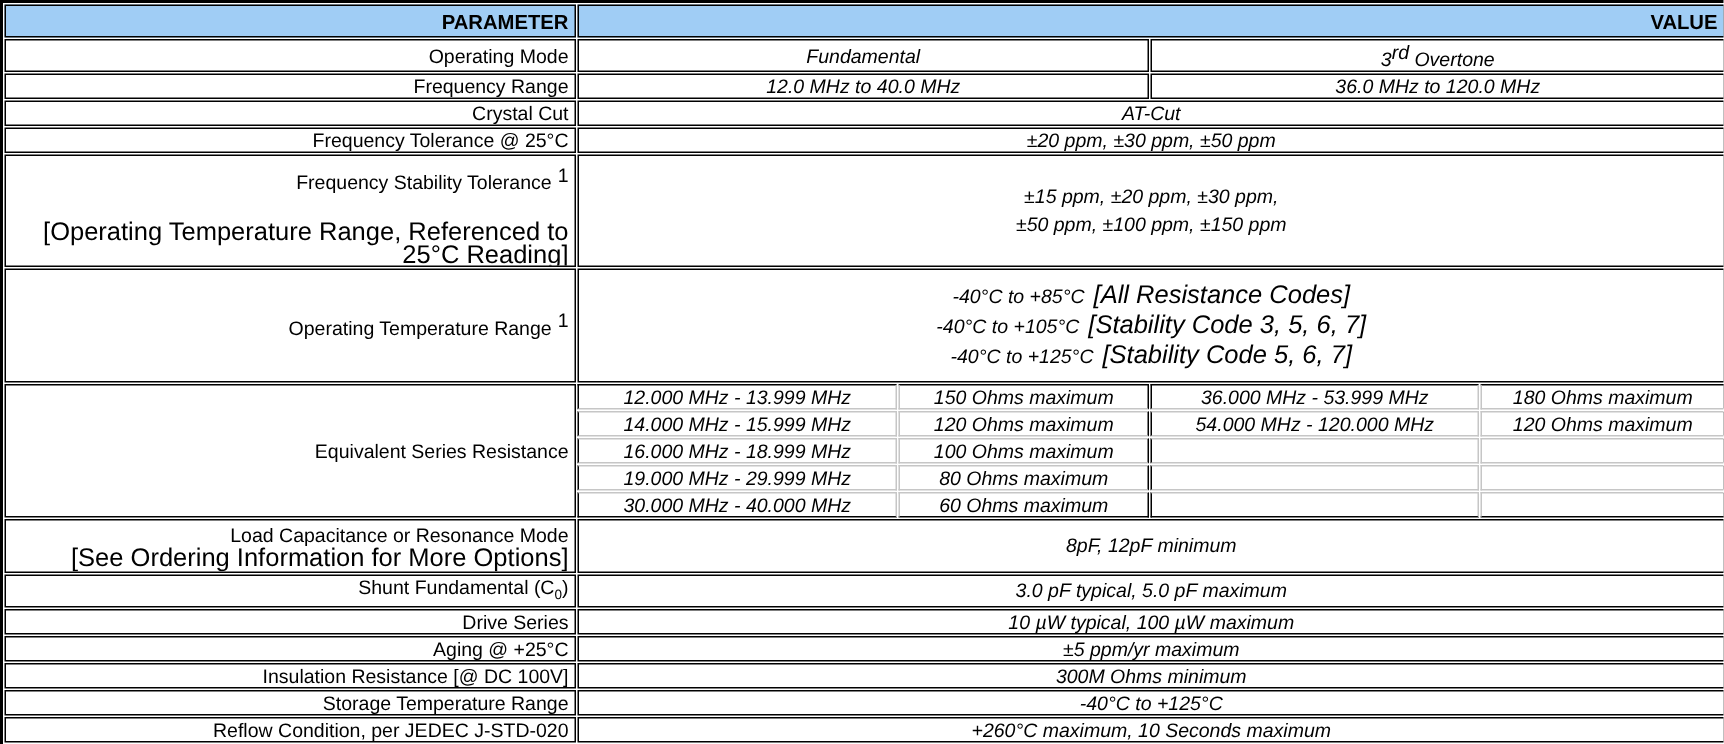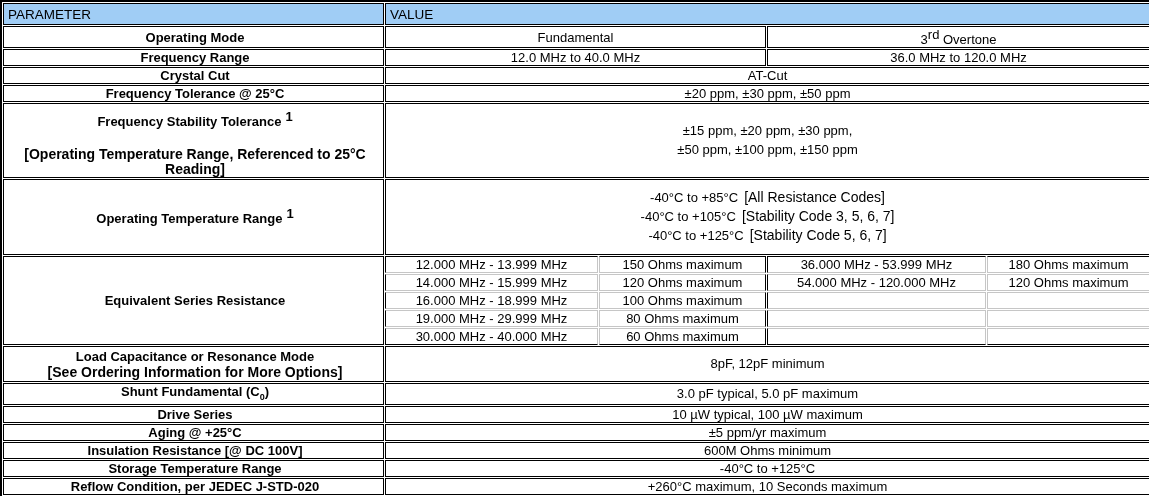--- a/index.html
+++ b/index.html
@@ -2,31 +2,31 @@
 <html style="--hdr-bg: #A0CDF5; --grid-gray: #C6C6C6;"><head>
 <meta charset="utf-8">
 <style>
   html,body{margin:0;padding:0;background:#fff;color:#000;
     font-family:"Liberation Sans","DejaVu Sans",sans-serif;}
   .sheet{width:1149px;height:496px;box-sizing:border-box;overflow:hidden;}
   table.spec{border-collapse:separate;border-spacing:1px;table-layout:fixed;
     width:1149px;background:#fff;border:2px solid #000;}
   td,th{box-sizing:border-box;border:1px solid #000;padding:0 4px;
     font-size:13px;line-height:15px;overflow:hidden;vertical-align:middle;}
-  th{background:var(--hdr-bg);font-weight:normal;text-align:left;height:22px;font-size:13.5px;}
-  td.p{text-align:center;padding-left:7px;font-weight:bold;}
-  td.v{text-align:center;}
+  th{background:var(--hdr-bg);font-weight:bold;text-align:right;height:22px;font-size:13.5px;}
+  td.p{text-align:right;padding-left:7px;}
+  td.v{text-align:center;font-style:italic;}
   .h-std{height:16px;}
   .h-stab{height:58px;margin-top:14px;}
   .h-temp{height:76px;}
   .h-esr{height:16px;}
   .h-load{height:36px;}
   sup{font-size:13px;margin-left:4px;}
   sub{font-size:9px;}
-  .sm{font-size:14px;}
+  .sm{font-size:17px;}
   .stack-top{vertical-align:top;padding-top:5px;}
   .stack-top .note{display:block;margin-top:17px;}
   .stack-top .main{display:block;}
   .lines{line-height:19px;}
   .lines .note{margin-left:6px;}
   .tight .main{display:block;line-height:17px;}
   .tight .note{display:block;line-height:14px;}
   
   td.g{border-color:var(--grid-gray);}
   td.bl{border-left-color:#000;}
@@ -151,21 +151,21 @@
     <td class="v h-std" colspan="4">10 µW typical, 100 µW maximum</td>
   </tr>
 
   <tr>
     <td class="p h-std">Aging @ +25°C</td>
     <td class="v h-std" colspan="4">±5 ppm/yr maximum</td>
   </tr>
 
   <tr>
     <td class="p h-std">Insulation Resistance  [@ DC 100V]</td>
-    <td class="v h-std" colspan="4">600M Ohms minimum</td>
+    <td class="v h-std" colspan="4">300M Ohms minimum</td>
   </tr>
 
   <tr>
     <td class="p h-std">Storage Temperature Range</td>
     <td class="v h-std" colspan="4">-40°C to +125°C</td>
   </tr>
 
   <tr>
     <td class="p h-std">Reflow Condition, per JEDEC J-STD-020</td>
     <td class="v h-std" colspan="4">+260°C maximum, 10 Seconds maximum</td>

